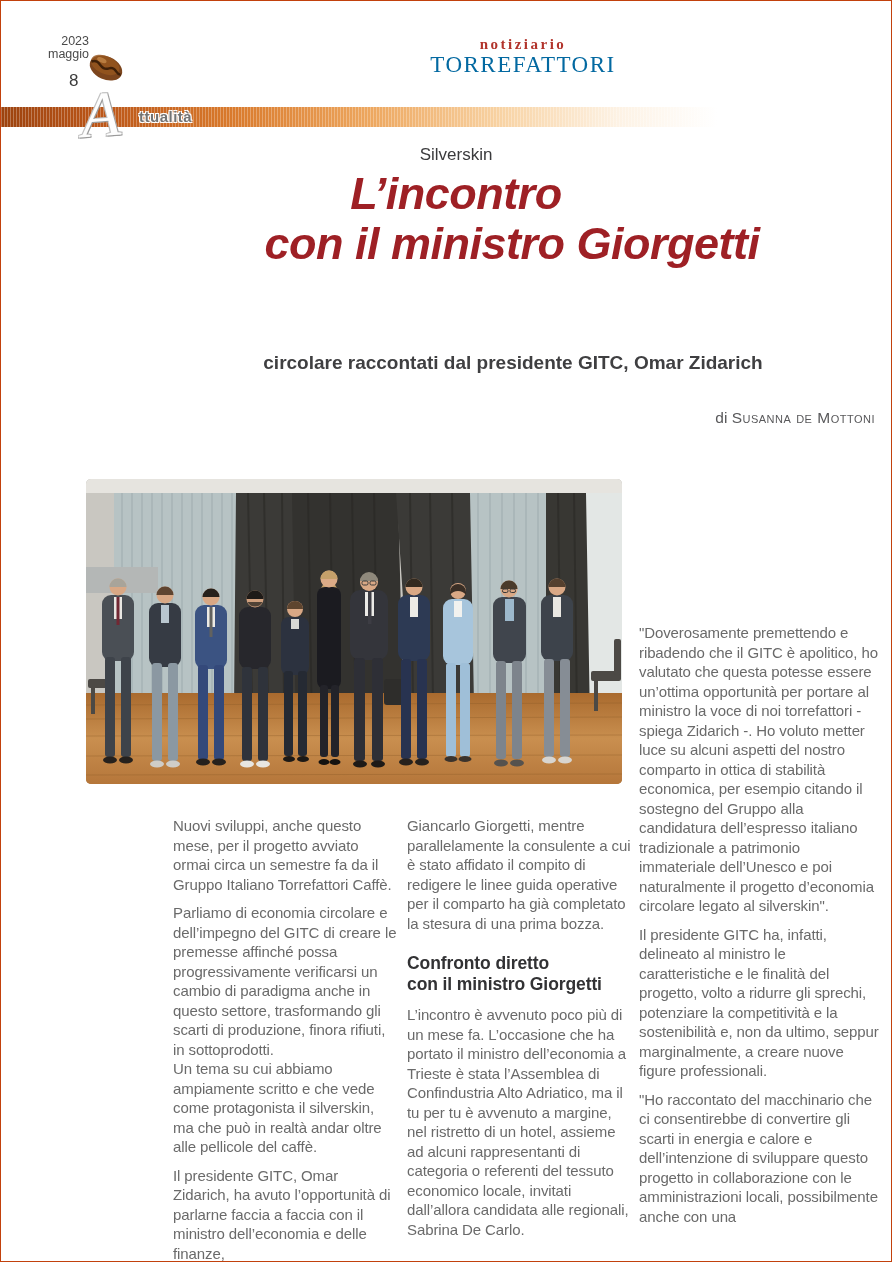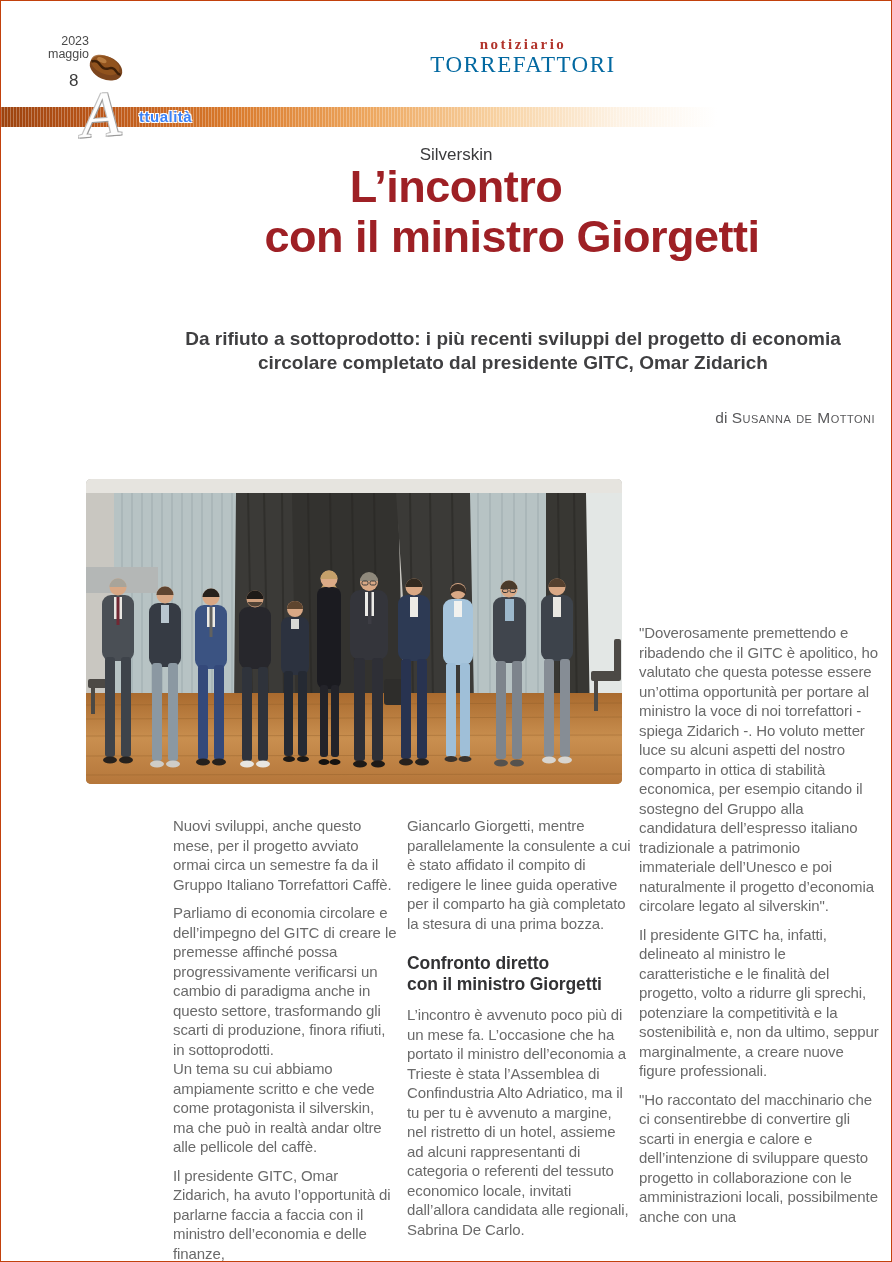--- a/index.html
+++ b/index.html
@@ -26,27 +26,27 @@
   
   .banner{position:absolute;left:0;top:106px;width:770px;height:20px;
     background:linear-gradient(to right,#9c430f 0%,#b95417 12%,#d97a2c 30%,#eda75f 48%,#f8d3a4 65%,#fdf2e4 80%,#ffffff 93%);}
   .banner::after{content:"";position:absolute;inset:0;
     background:repeating-linear-gradient(to right,rgba(255,255,255,.28) 0 1px,rgba(0,0,0,0) 1px 3px);}
   .banner-initial{position:absolute;left:80px;top:84px;z-index:3;
     font-family:"Liberation Serif",serif;font-style:italic;font-size:64px;line-height:60px;
     color:#fdfdfd;transform:rotate(-4deg);
     text-shadow:1px 1px 0 #9a9a9a,-1px -1px 0 #c2c2c2,1px -1px 0 #b0b0b0,-1px 1px 0 #b0b0b0;}
   .banner-rest{position:absolute;left:138px;top:107px;z-index:3;
-    font-size:15px;font-weight:bold;letter-spacing:.5px;color:#3b82f6;
+    font-size:15px;font-weight:bold;letter-spacing:.5px;color:#737373;
     text-shadow:1px 1px 0 #fff,-1px -1px 0 #fff,1px -1px 0 #fff,-1px 1px 0 #fff;}
   
   .kicker{position:absolute;left:17px;top:144px;width:876px;text-align:center;
     font-size:17px;color:#3a3a3c;font-weight:500;}
-  .title{position:absolute;left:130px;top:161px;width:762px;text-align:center;
-    font-size:45px;line-height:50px;font-weight:700;color:#9e2025;letter-spacing:-.5px;}
+  .title{position:absolute;left:130px;top:168px;width:762px;text-align:center;
+    font-size:45px;line-height:50px;font-weight:700;color:#9e2025;letter-spacing:-.5px;font-style:italic;}
   .title .t1{display:block;transform:translateX(-56px);}
   .title .t2,.title .t3{display:block;}
   .subtitle{position:absolute;left:132px;top:326px;width:760px;text-align:center;
     font-size:19px;line-height:24px;font-weight:bold;color:#3f3f41;}
   .byline{position:absolute;left:114px;top:408px;width:760px;text-align:right;
     font-size:15.5px;color:#58585a;}
   .byline .sc{font-variant:small-caps;letter-spacing:.5px;}
   
   .photo{position:absolute;left:85px;top:478px;width:536px;height:305px;
     border-radius:5px;overflow:hidden;background:#c9c7c1;}
@@ -90,22 +90,22 @@
   <div class="banner"></div>
   <div class="banner-initial">A</div>
   <div class="banner-rest">ttualità</div>
 
   <div class="kicker">Silverskin</div>
   <h1 class="title" style="margin:0;">
     <span class="t1">L’incontro</span>
     <span class="t2">con il ministro Giorgetti</span>
   </h1>
   <div class="subtitle">
-    <span>Da rifiuto a sottoprodotto: i più recenti sviluppi del progetto di economia</span><br>
-    <span>circolare completato dal presidente GITC, Omar Zidarich</span>
+    <br>
+    <span>circolare raccontati dal presidente GITC, Omar Zidarich</span>
   </div>
   <div class="byline">
     <span>di</span>
     <span class="sc">Susanna de Mottoni</span>
   </div>
 
   <div class="photo">
     <svg width="536" height="305" viewBox="0 0 536 305" preserveAspectRatio="none">
 
       <rect x="0" y="0" width="536" height="305" fill="#c9c7c1"></rect>

